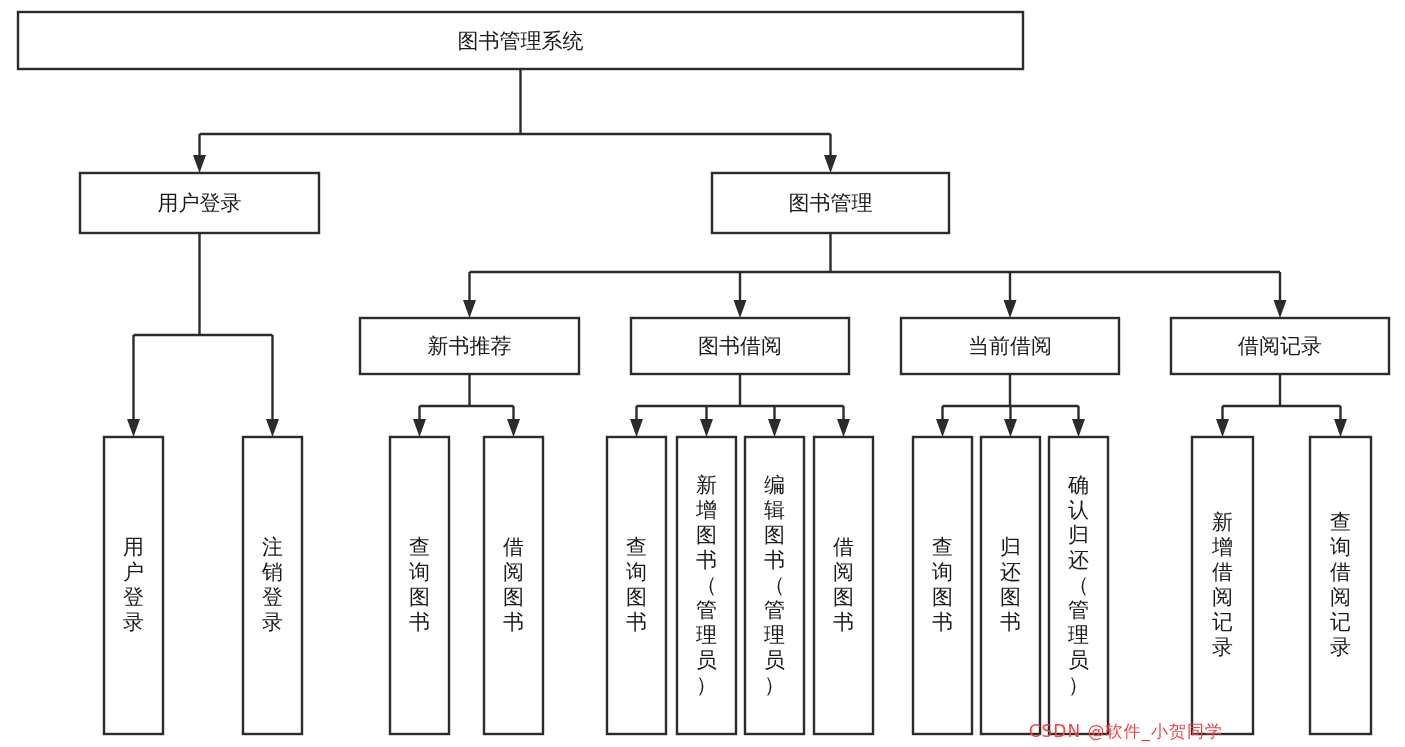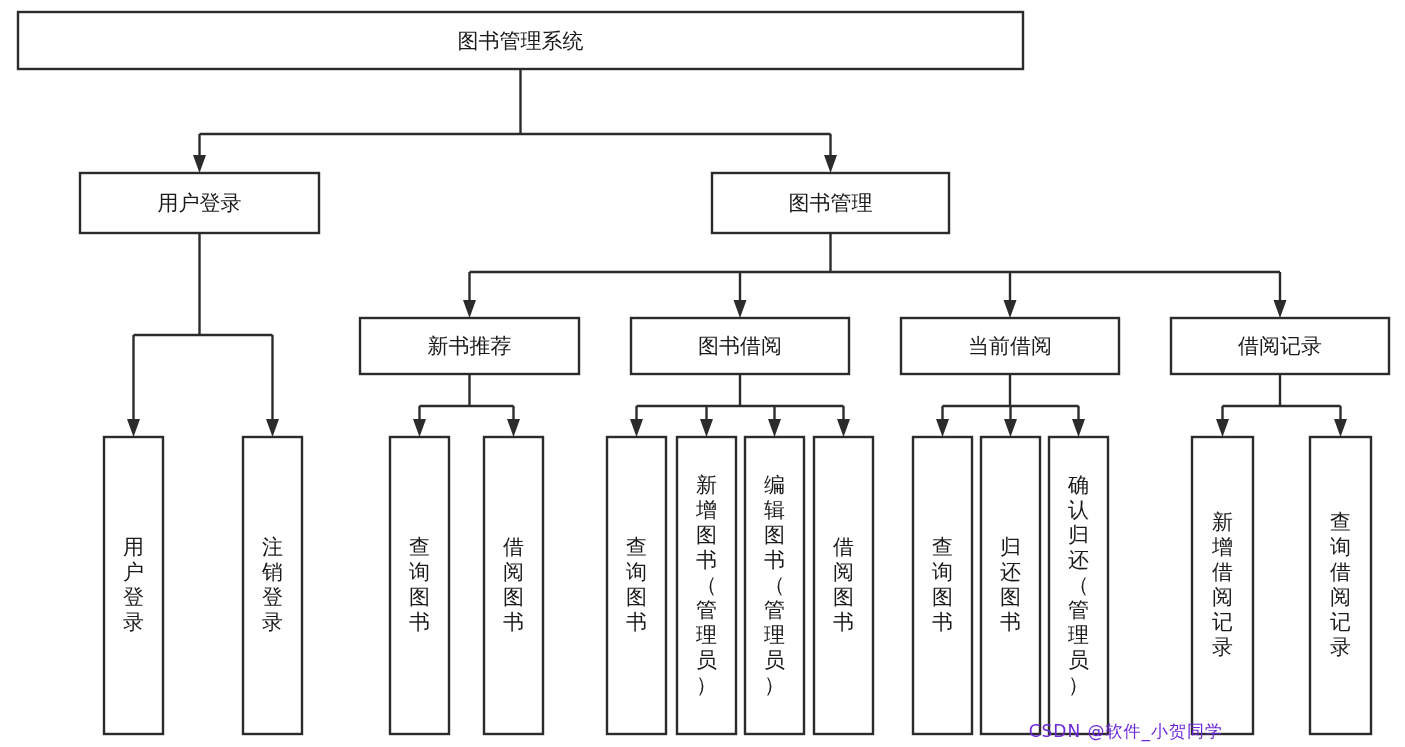--- a/index.html
+++ b/index.html
@@ -47,21 +47,21 @@
   }
   .arrow-head {
     fill: #2b2b2b;
     stroke: none;
   }
   .watermark {
     position: absolute;
     right: 12px;
     bottom: 4px;
     font-size: 17px;
-    color: #6d28d9;
+    color: #ef4444;
     letter-spacing: 1px;
     white-space: nowrap;
     font-family: "DejaVu Sans", "Liberation Sans", sans-serif;
   }
 </style>
 </head>
 <body>
 
 <div id="diagram-root">
   <svg class="diagram-canvas" id="diagram-canvas" viewBox="0 0 1405 747" xmlns="http://www.w3.org/2000/svg">

